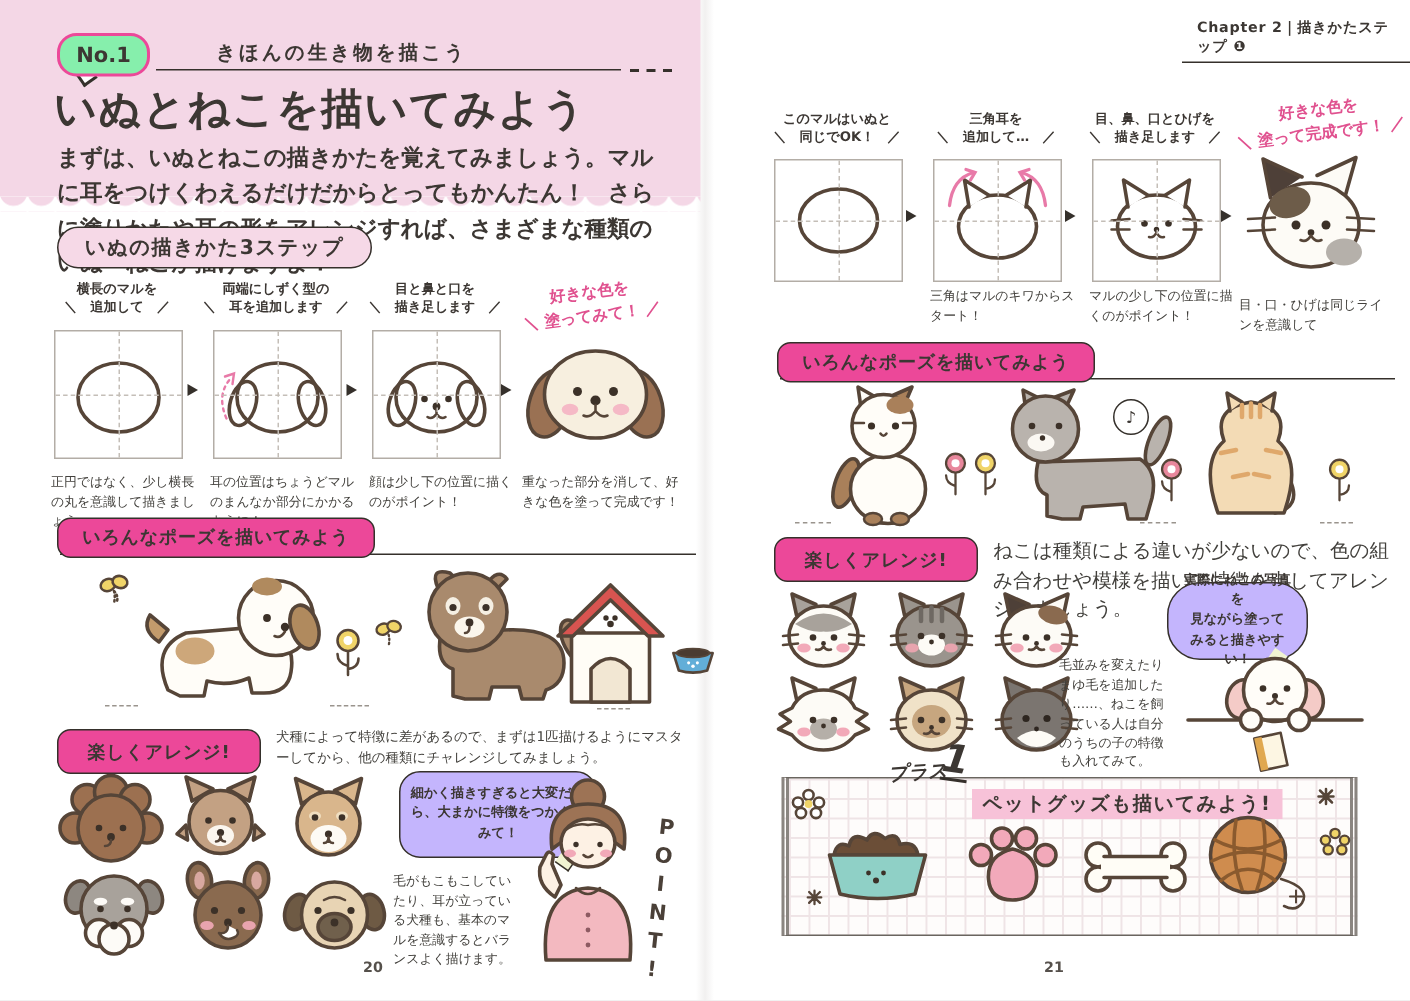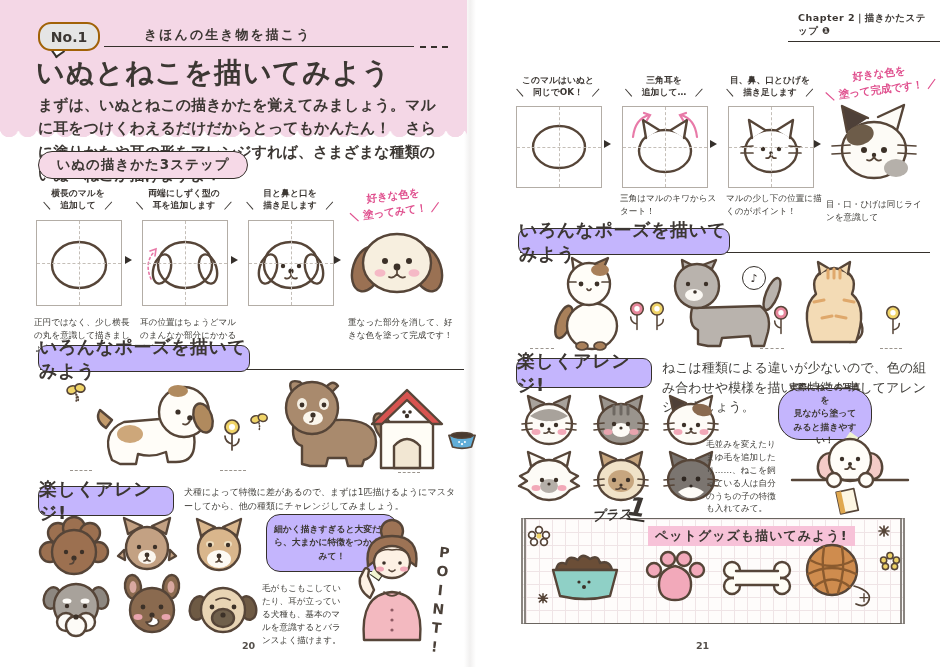--- a/index.html
+++ b/index.html
@@ -7,35 +7,35 @@
           font-family:"DejaVu Sans",sans-serif;color:#3c3733;}
   .abs{position:absolute;}
   .pre{white-space:pre-line;}
   .fold{position:absolute;left:464px;top:0;width:12px;height:667px;
         background:linear-gradient(90deg,rgba(0,0,0,0) 0%,rgba(120,110,105,.10) 50%,rgba(0,0,0,0) 100%);}
   
   .pink-head{position:absolute;left:0;top:0;width:467px;height:131px;background:#f4d7e6;}
   .scallop{position:absolute;left:0;top:131px;width:467px;height:10px;
            background:radial-gradient(circle at 9px -3px,#f4d7e6 9px,rgba(0,0,0,0) 9.5px);
            background-size:18.6px 10px;background-repeat:repeat-x;}
-  .no-badge{position:absolute;left:38px;top:22px;width:58px;height:25px;background:#e5e5e5;
-            border:2px solid #a16207;border-radius:13px;font-weight:700;font-size:14px;
+  .no-badge{position:absolute;left:38px;top:22px;width:58px;height:25px;background:#86efac;
+            border:2px solid #ec4899;border-radius:13px;font-weight:700;font-size:14px;
             display:flex;align-items:center;justify-content:center;}
   .no-tail{position:absolute;left:52px;top:45px;width:9px;height:9px;background:#fff;
            border-right:2px solid #35302b;border-bottom:2px solid #35302b;transform:rotate(55deg);}
   .series{position:absolute;left:104px;top:26px;font-weight:700;font-size:13px;letter-spacing:2px;margin-left:40px;}
   .series-line{position:absolute;left:104px;top:46px;width:310px;border-top:1.6px solid #35302b;}
   .series-dash{position:absolute;left:420px;top:46px;width:28px;border-top:2px dashed #35302b;}
   .main-title{position:absolute;left:36px;top:54px;font-weight:800;font-size:28px;letter-spacing:1px;}
   .desc{position:absolute;left:38px;top:94px;width:400px;font-size:15px;line-height:1.55;font-weight:600;}
   
   .pill{position:absolute;height:26px;background:#f6d9e7;border:1.6px solid #35302b;border-radius:15px;
         display:flex;align-items:center;justify-content:center;font-weight:800;font-size:13.5px;letter-spacing:1px;}
-  .tab{position:absolute;height:25px;background:#c4b5fd;border:1.5px solid #35302b;border-radius:9px;
-       display:flex;align-items:center;justify-content:center;font-weight:800;font-size:18px;letter-spacing:.5px;z-index:2;}
+  .tab{position:absolute;height:25px;background:#ec4899;border:1.5px solid #35302b;border-radius:9px;
+       display:flex;align-items:center;justify-content:center;font-weight:800;font-size:12px;letter-spacing:.5px;z-index:2;}
   .tabline{position:absolute;border-top:1.5px solid #35302b;z-index:1;}
   
   .sbox{position:absolute;width:84px;height:84px;background:#fff;border:1.2px solid #b3ada6;}
   .hdash{position:absolute;left:0;top:50%;width:100%;border-top:1.3px dashed #c4beb7;}
   .vdash{position:absolute;left:50%;top:0;height:100%;border-left:1.3px dashed #c4beb7;}
   .lbl{position:absolute;width:112px;font-size:8.8px;font-weight:700;line-height:1.4;text-align:center;}
   .cap{position:absolute;font-size:8.6px;line-height:1.5;color:#42403c;}
   .arr{position:absolute;width:0;height:0;border-left:7px solid #35302b;
        border-top:4.5px solid transparent;border-bottom:4.5px solid transparent;}
   .pinknote{position:absolute;color:#e0518f;font-weight:800;font-size:10.5px;line-height:1.5;
@@ -133,20 +133,21 @@
     <circle cx="43" cy="47" r="3" fill="#3c3128"></circle>
       <circle cx="67" cy="47" r="3" fill="#3c3128"></circle>
     <circle cx="55" cy="53" r="3.4" fill="#3c3128"></circle>
     <path class="s2" d="M55 56 L55 60 M55 60 Q51 65 47 63 M55 60 Q59 65 63 63" fill="none"></path>
     <ellipse cx="38" cy="59" rx="5.5" ry="3.8" fill="#f5b9c6"></ellipse>
       <ellipse cx="72" cy="59" rx="5.5" ry="3.8" fill="#f5b9c6"></ellipse>
   </svg>
 
   <div class="cap" style="left:34px;top:316px;width:100px">正円ではなく、少し横長の丸を意識して描きましょう。</div>
   <div class="cap" style="left:140px;top:316px;width:100px">耳の位置はちょうどマルのまんなか部分にかかるように！</div>
+  <div class="cap" style="left:246px;top:316px;width:100px">顔は少し下の位置に描くのがポイント！</div>
   <div class="cap" style="left:348px;top:316px;width:108px">重なった部分を消して、好きな色を塗って完成です！</div>
 
   <div class="tabline" style="left:40px;top:369px;width:424px"></div>
   <div class="tab" style="left:38px;top:345px;width:210px">いろんなポーズを描いてみよう</div>
 
   <svg class="abs" style="left:66px;top:382px" width="22" height="26" viewBox="0 0 22 26">
     <ellipse class="s2" cx="6" cy="8" rx="5" ry="4" transform="rotate(-20 6 8)" fill="#f0d468"></ellipse>
     <ellipse class="s2" cx="14" cy="6" rx="5" ry="4" transform="rotate(15 14 6)" fill="#f0d468"></ellipse>
     <path class="s2" d="M10 12 q1 4 0 8 m0 -8 q3 3 2 7" fill="none" stroke-dasharray="1 2"></path>
   </svg>

